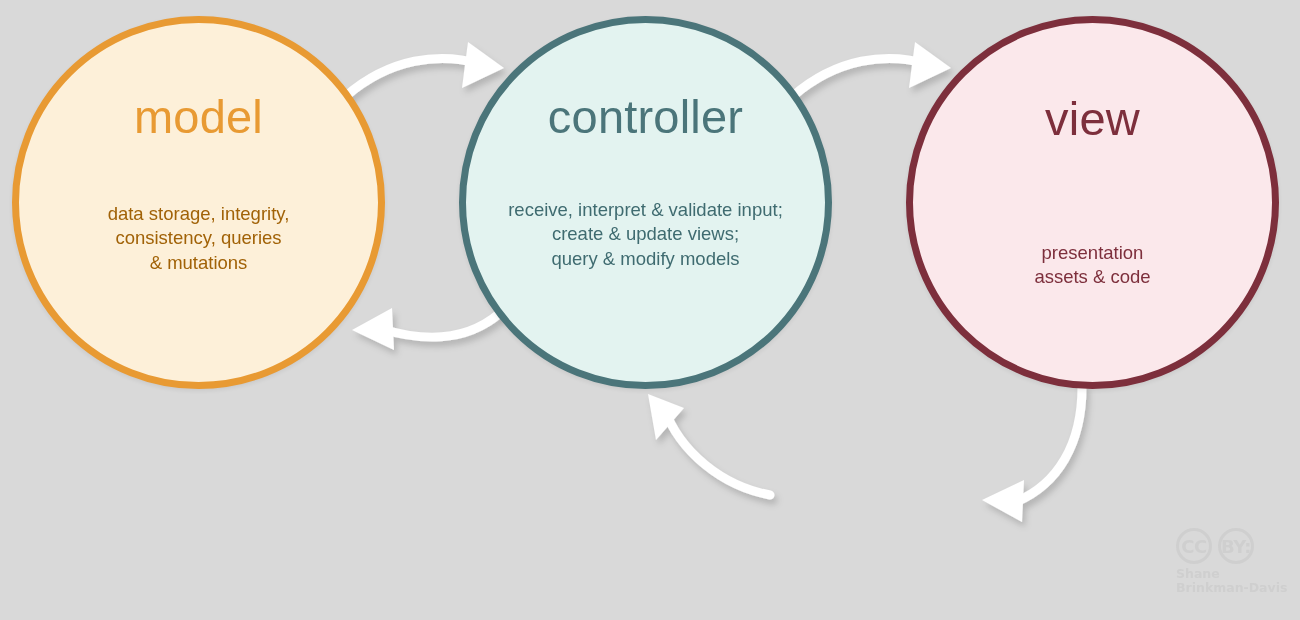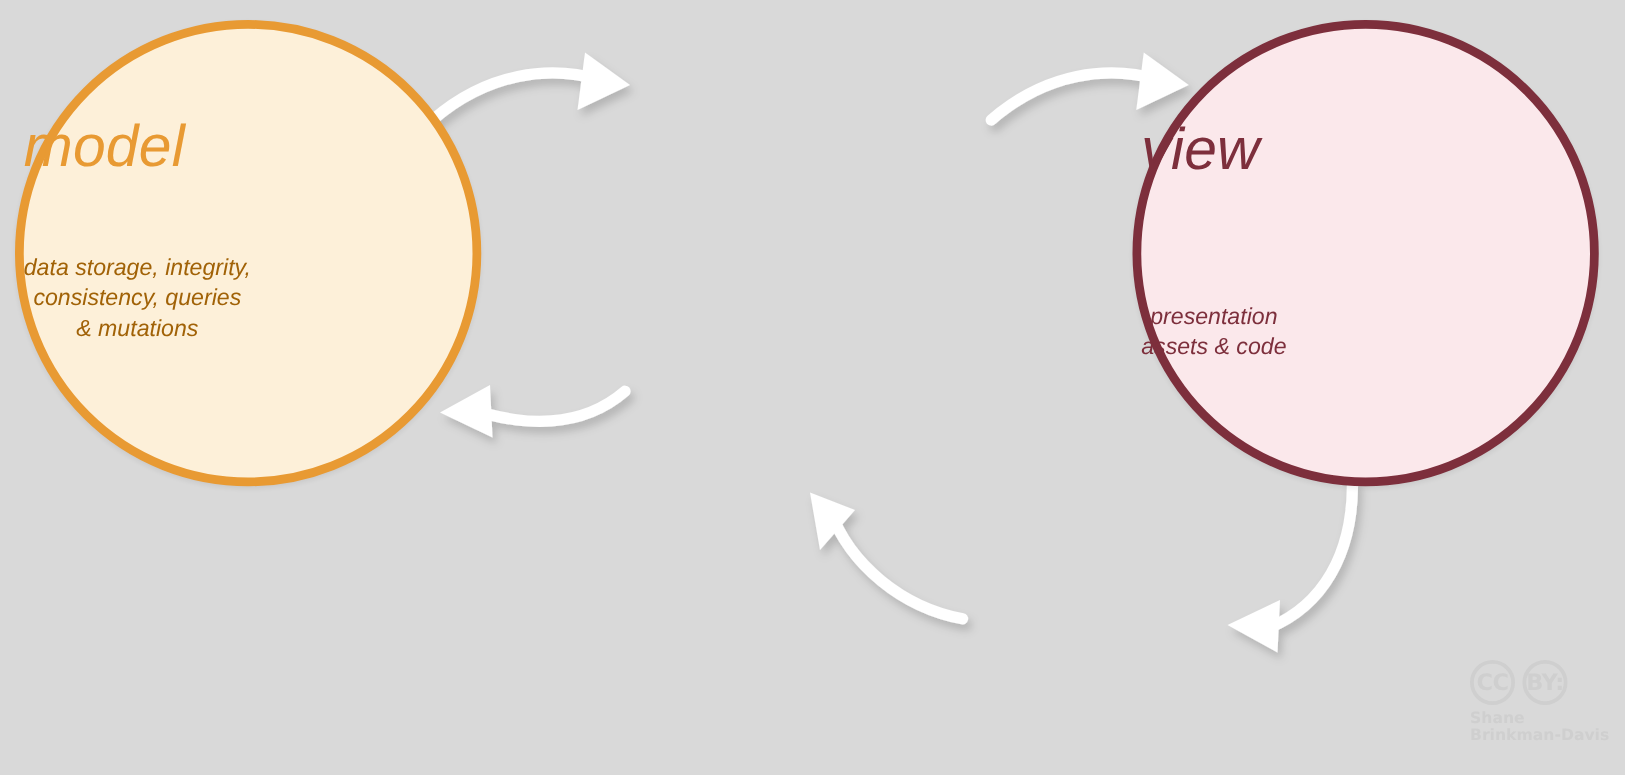--- a/index.html
+++ b/index.html
@@ -23,23 +23,22 @@
     height: 620px;
     z-index: 1;
     pointer-events: none;
   }
   .node {
     position: absolute;
     border-radius: 50%;
     box-sizing: border-box;
     display: flex;
     flex-direction: column;
-    align-items: flex-start;
+    align-items: center;
     z-index: 2;
-    font-style: italic;
   }
   .node .title {
     font-weight: 400;
     letter-spacing: 0.2px;
     line-height: 1;
     white-space: nowrap;
   }
   .node .desc {
     text-align: center;
     line-height: 1.32;
@@ -208,20 +207,26 @@
     </g>
   </svg>
 
   <div class="node" id="node-model">
     <div class="title">model</div>
     <div class="desc">data storage, integrity,
 consistency, queries
 &amp; mutations</div>
   </div>
 
+  <div class="node" id="node-controller">
+    <div class="title">controller</div>
+    <div class="desc">receive, interpret &amp; validate input;
+create &amp; update views;
+query &amp; modify models</div>
+  </div>
 
   <div class="node" id="node-view">
     <div class="title">view</div>
     <div class="desc">presentation
 assets &amp; code</div>
   </div>
 
 
   <div id="cc-badge">
     <div class="cc-circles">

